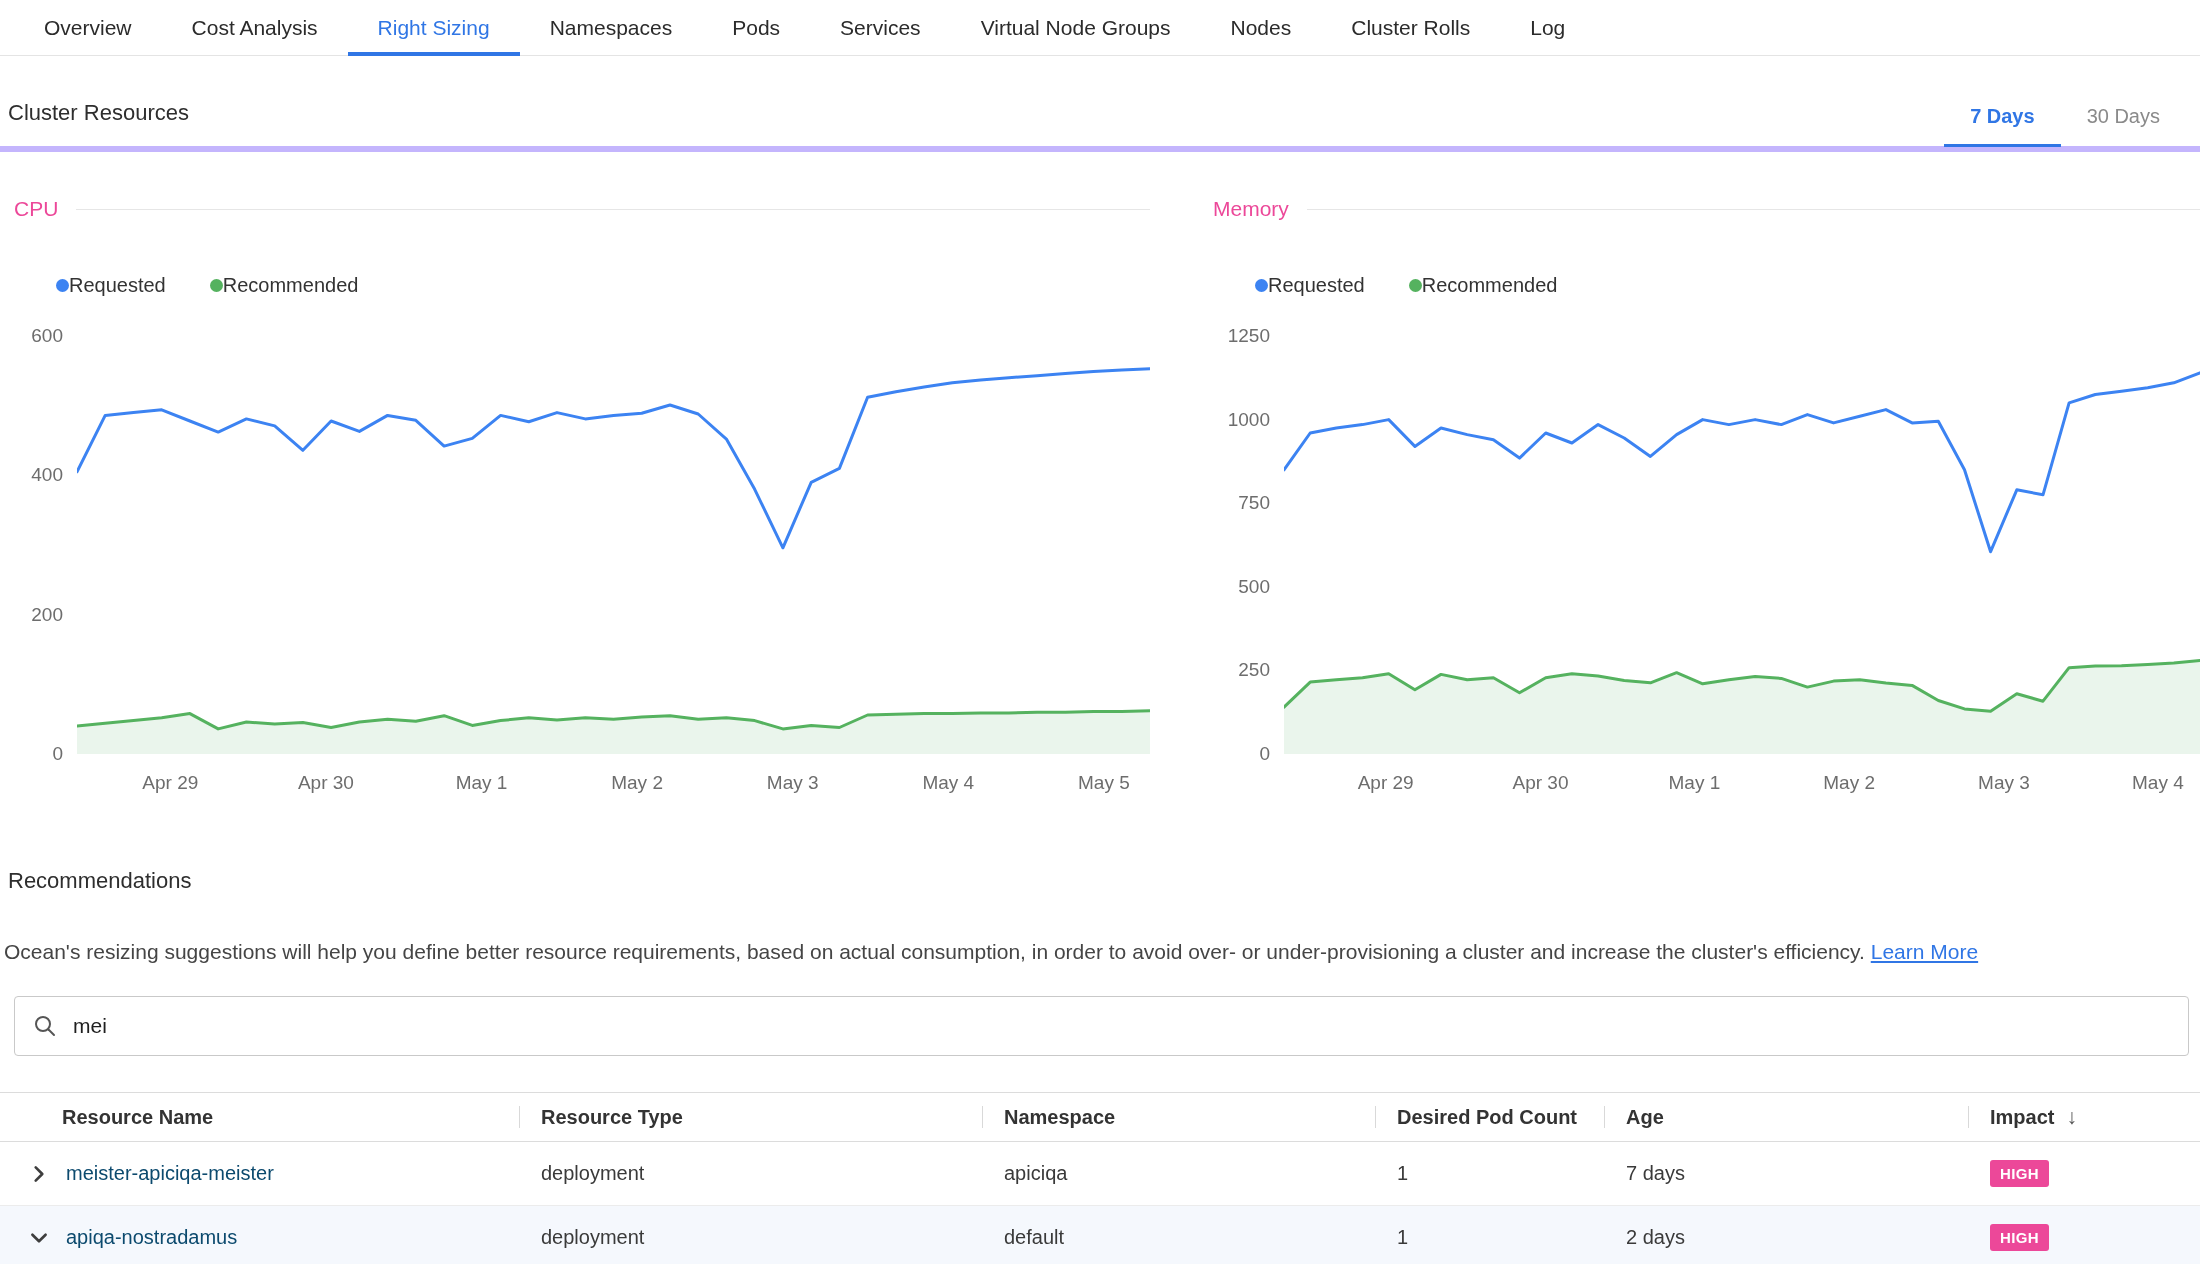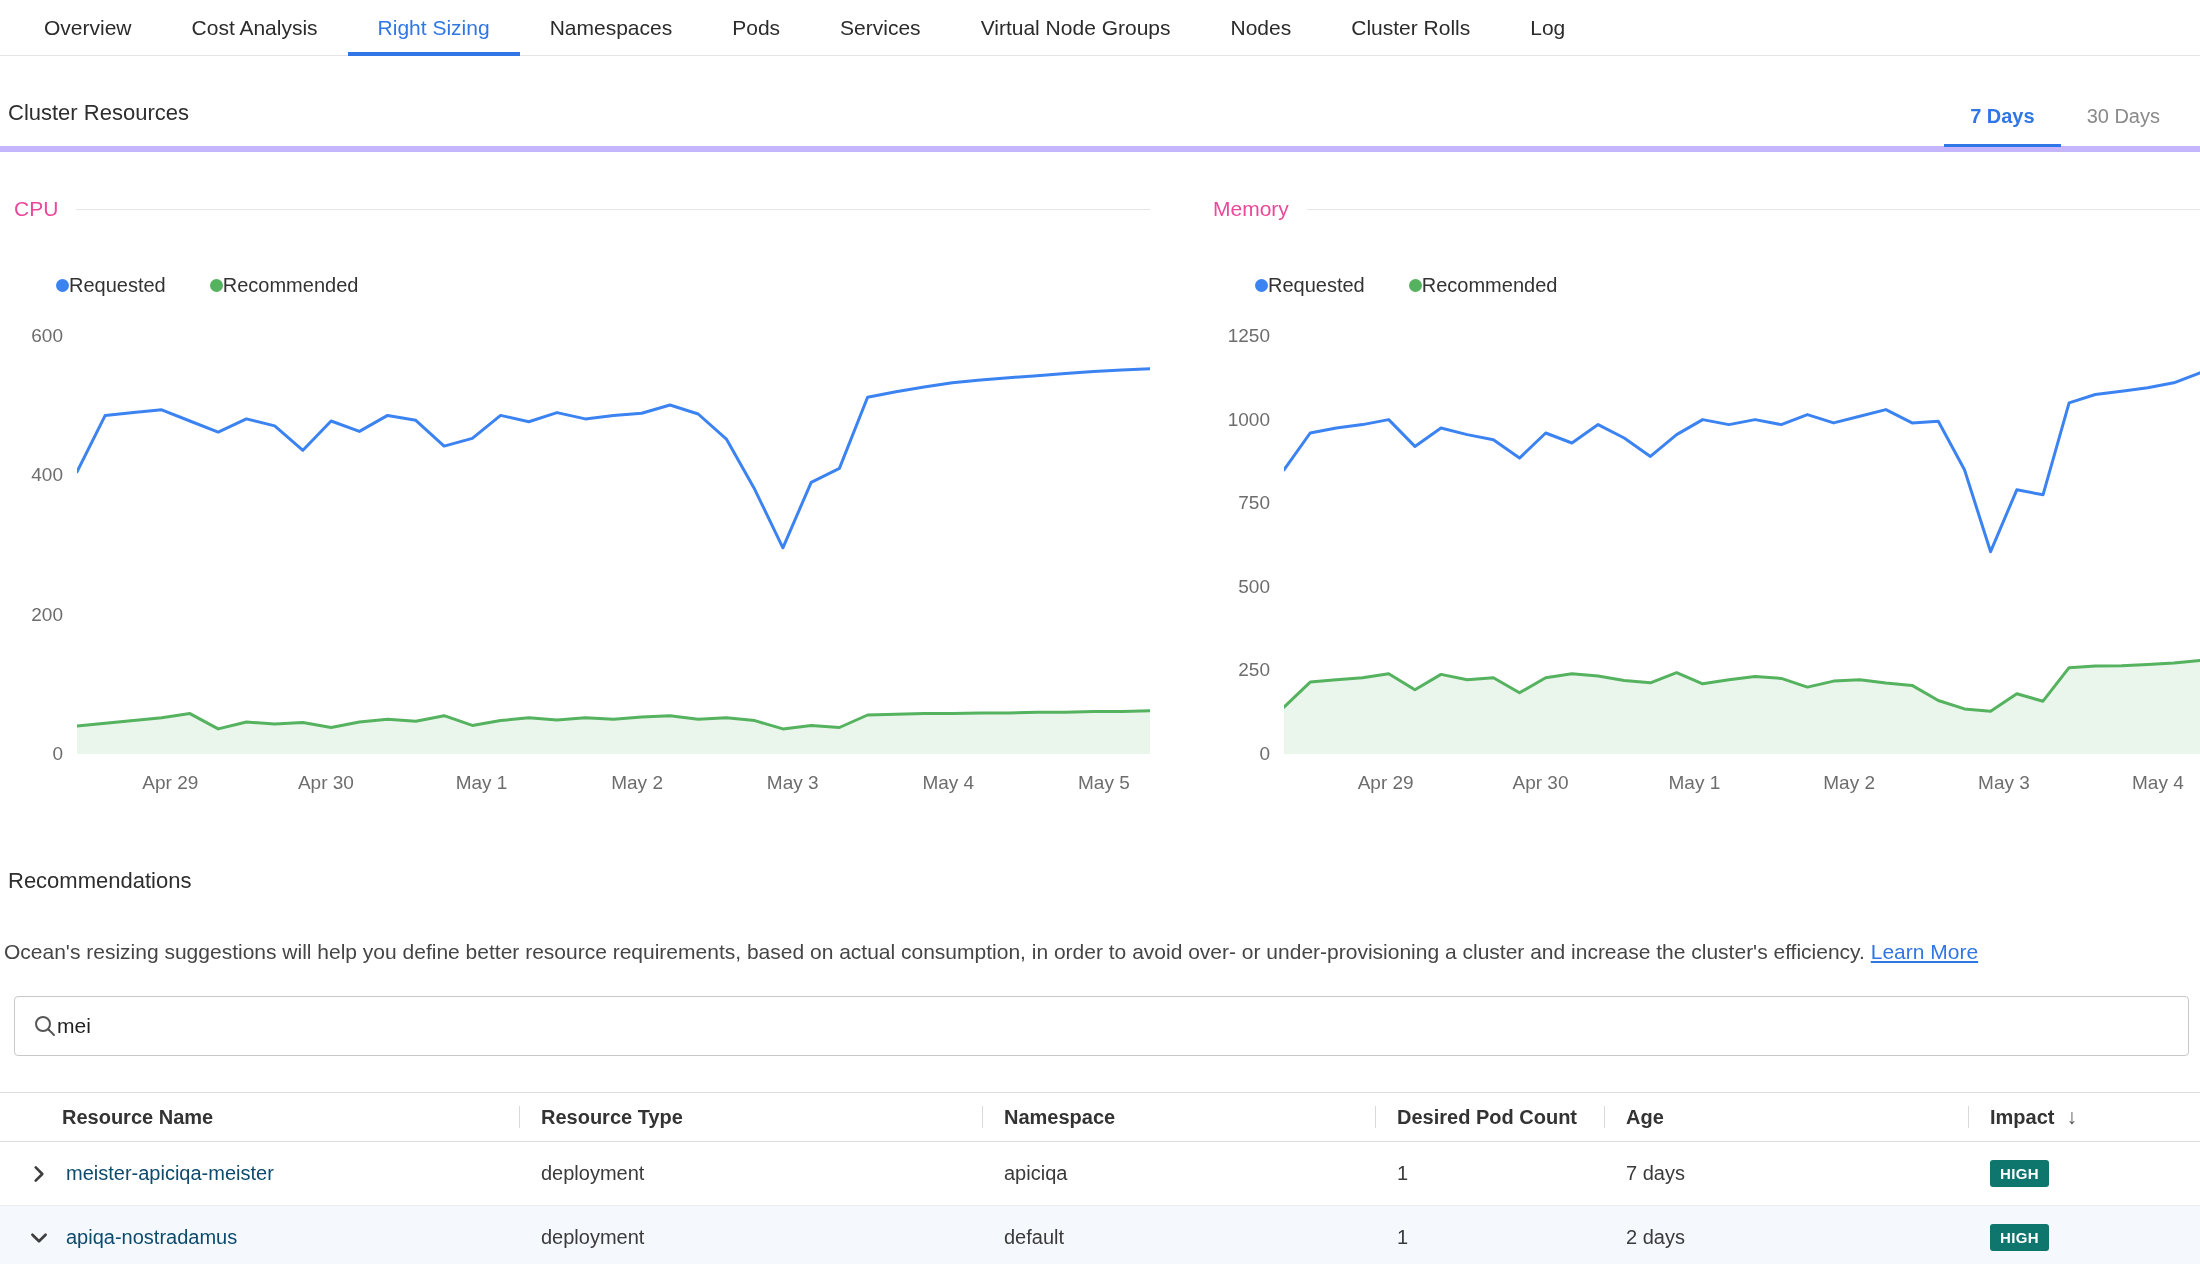--- a/index.html
+++ b/index.html
@@ -42,38 +42,38 @@
   .plot svg{display:block;}
   .xlabels{position:relative;height:40px;margin-top:10px;}
   .xlabels-cpu{margin-left:63px;}
   .xlabels-mem{margin-left:71px;}
   .xtick{position:absolute;top:8px;transform:translateX(-50%);font-size:19px;color:#6d6d6d;white-space:nowrap;}
 
   
   .rec-title{font-size:22px;color:#2e2e2e;margin:64px 0 0 8px;font-weight:normal;}
   .rec-desc{font-size:21px;color:#454545;margin:44px 14px 0 4px;line-height:1.35;}
   .rec-desc a{color:#3076e5;text-decoration:underline;cursor:pointer;}
-  .search-box{display:flex;align-items:center;height:60px;border:1px solid #c9c9c9;border-radius:4px;margin:30px 11px 0 14px;padding:0 18px;}
+  .search-box{display:flex;align-items:center;gap:16px;height:60px;border:1px solid #c9c9c9;border-radius:4px;margin:30px 11px 0 14px;padding:0 18px;}
   .search-input{border:none;outline:none;font-size:21px;flex:1;color:#1f1f1f;font-family:inherit;background:transparent;}
 
   
   .table{margin-top:36px;}
   .thead,.trow{display:grid;grid-template-columns:519px 463px 393px 229px 364px 1fr;align-items:center;}
   .thead{height:50px;border-top:1px solid #dcdcdc;border-bottom:1px solid #dcdcdc;font-weight:bold;font-size:20px;color:#333;}
   .th{position:relative;padding-left:22px;height:100%;display:flex;align-items:center;gap:12px;}
   .th:first-child{padding-left:62px;}
   .th:not(:first-child)::before{content:"";position:absolute;left:0;top:13px;bottom:13px;width:1px;background:#d9d9d9;}
   .sort-icon{color:#555;font-size:21px;cursor:pointer;}
   .trow{height:64px;font-size:20px;border-bottom:1px solid #ececec;background:#fff;}
   .trow.expanded{background:#f5f8fd;}
   .td{padding-left:22px;color:#3a3a3a;}
   .td-name{display:flex;align-items:center;gap:16px;padding-left:28px;}
   .chev{width:22px;height:22px;flex:0 0 auto;cursor:pointer;color:#3e3e3e;}
   .name-link{color:#0c4a6e;cursor:pointer;text-decoration:none;}
-  .badge{display:inline-block;background:#0f766e;color:#fff;font-size:15px;font-weight:bold;padding:5px 10px;border-radius:3px;letter-spacing:.4px;}
+  .badge{display:inline-block;background:#ec4899;color:#fff;font-size:15px;font-weight:bold;padding:5px 10px;border-radius:3px;letter-spacing:.4px;}
   .search-icon-svg{flex:0 0 auto;}
 </style>
 </head>
 <body>
 
 <nav class="tabs">
   <div class="tab">Overview</div>
   <div class="tab">Cost Analysis</div>
   <div class="tab active">Right Sizing</div>
   <div class="tab">Namespaces</div>

